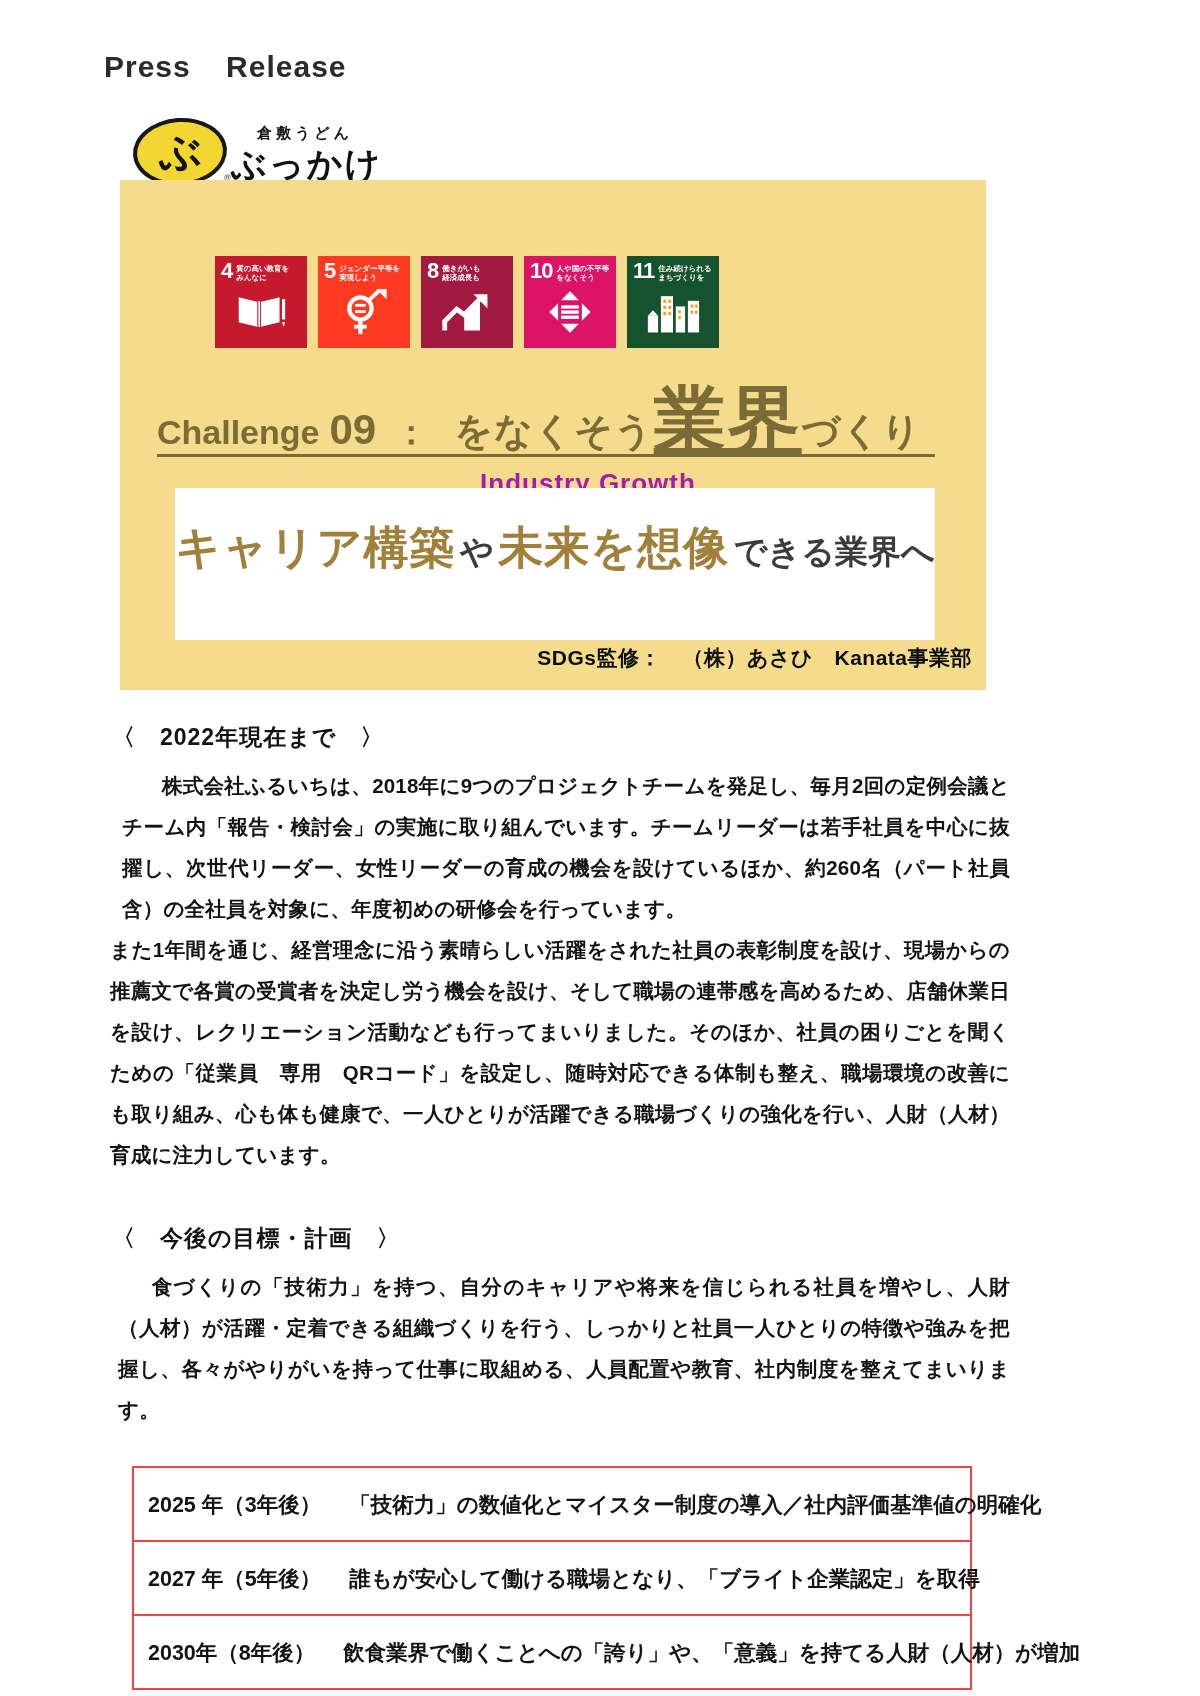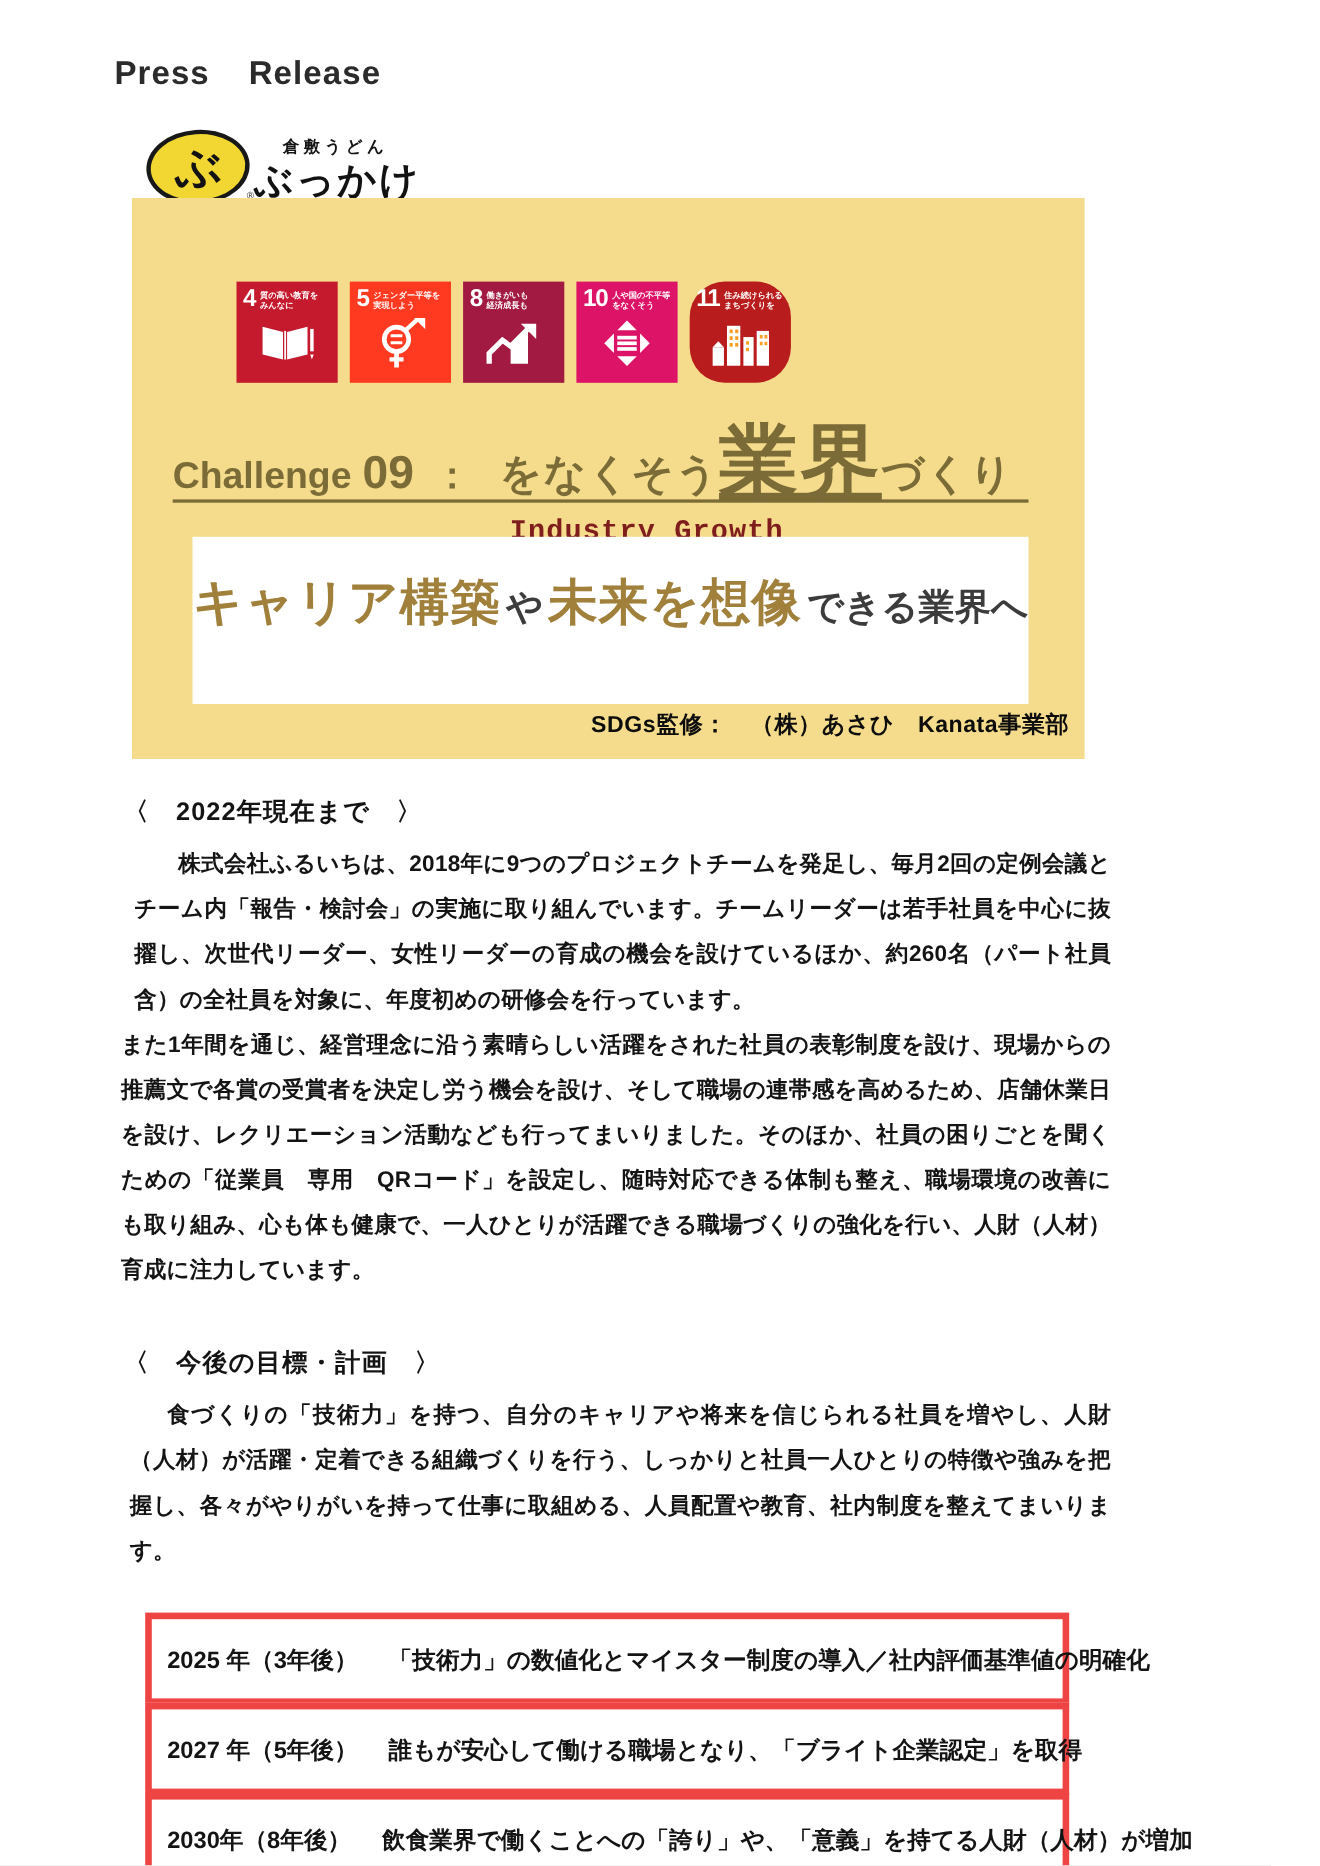--- a/index.html
+++ b/index.html
@@ -53,21 +53,21 @@
   .ch-num{font-size:42px;font-weight:700;margin-left:10px;}
   .ch-colon{font-size:34px;font-weight:800;margin:0 26px 0 18px;}
   .ch-small{font-size:38px;font-weight:800;letter-spacing:1px;}
   .ch-big{font-size:72px;font-weight:900;letter-spacing:2px;text-decoration:underline;}
   .challenge-underline{
     position:absolute;left:37px;top:274px;width:778px;height:3px;background:#7B6B37;
   }
   .industry{
     position:absolute;left:0;top:288px;width:100%;
     text-align:center;text-indent:70px;
-    font-size:26px;font-weight:800;color:#7f1d1d;letter-spacing:1px;font-family:Liberation Mono, monospace;
+    font-size:26px;font-weight:800;color:#a21caf;letter-spacing:1px;
   }
   
   .headline{
     position:absolute;left:55px;top:308px;width:760px;height:152px;
     background:#ffffff;text-align:center;line-height:120px;white-space:nowrap;
   }
   .hl-big{font-size:45px;font-weight:900;color:#A0803A;letter-spacing:1px;}
   .hl-small{font-size:33px;font-weight:900;color:#3C3C3C;}
   .supervision{
     position:absolute;right:14px;top:464px;
@@ -79,21 +79,21 @@
   .para{
     font-size:20.5px;font-weight:700;line-height:41px;
     text-align:justify;margin:0;letter-spacing:0.2px;
   }
   .para.p1{padding-left:12px;text-indent:40px;}
   .para.p3{padding-left:8px;text-indent:34px;}
   .sec2{margin-top:48px;}
   
   .milestones{margin-top:36px;margin-left:22px;width:840px;}
   .milestone{
-    border:6px solid #ef4444;height:72px;margin-top:-2px;
+    border:2px solid #ef4444;height:72px;margin-top:-2px;
     display:flex;align-items:center;padding-left:14px;
     font-size:21.5px;font-weight:800;background:#ffffff;white-space:nowrap;
   }
   .milestone:first-child{margin-top:0;}
   .ms-year{flex-shrink:0;}
   .ms-text{margin-left:28px;}
 </style>
 </head>
 <body>
 
@@ -187,21 +187,21 @@
             <rect x="8" y="12.1" width="10" height="1.9" fill="#fff"></rect>
             <rect x="8" y="15" width="10" height="1.9" fill="#fff"></rect>
             <path d="M6.3 8 L6.3 18 L1.3 13 Z" fill="#fff"></path>
             <path d="M19.7 8 L19.7 18 L24.7 13 Z" fill="#fff"></path>
             <path d="M8 6.3 L18 6.3 L13 1.3 Z" fill="#fff"></path>
             <path d="M8 19.7 L18 19.7 L13 24.7 Z" fill="#fff"></path>
           </svg>
         </span>
       </div>
 
-      <div class="sdg" style="background-color: #b91c1c; border-radius: 32px;">
+      <div class="sdg" style="background-color: #14532d;">
         <div class="sdg-head">
           <span class="sdg-num">11</span>
           <span class="sdg-lbl">
             <span>住み続けられる</span><br>
             <span>まちづくりを</span>
           </span>
         </div>
         <span class="sdg-pic">
           <svg width="54" height="44" viewBox="0 0 29 22">
             <rect x="1" y="13" width="5.5" height="9" fill="#fff"></rect>

